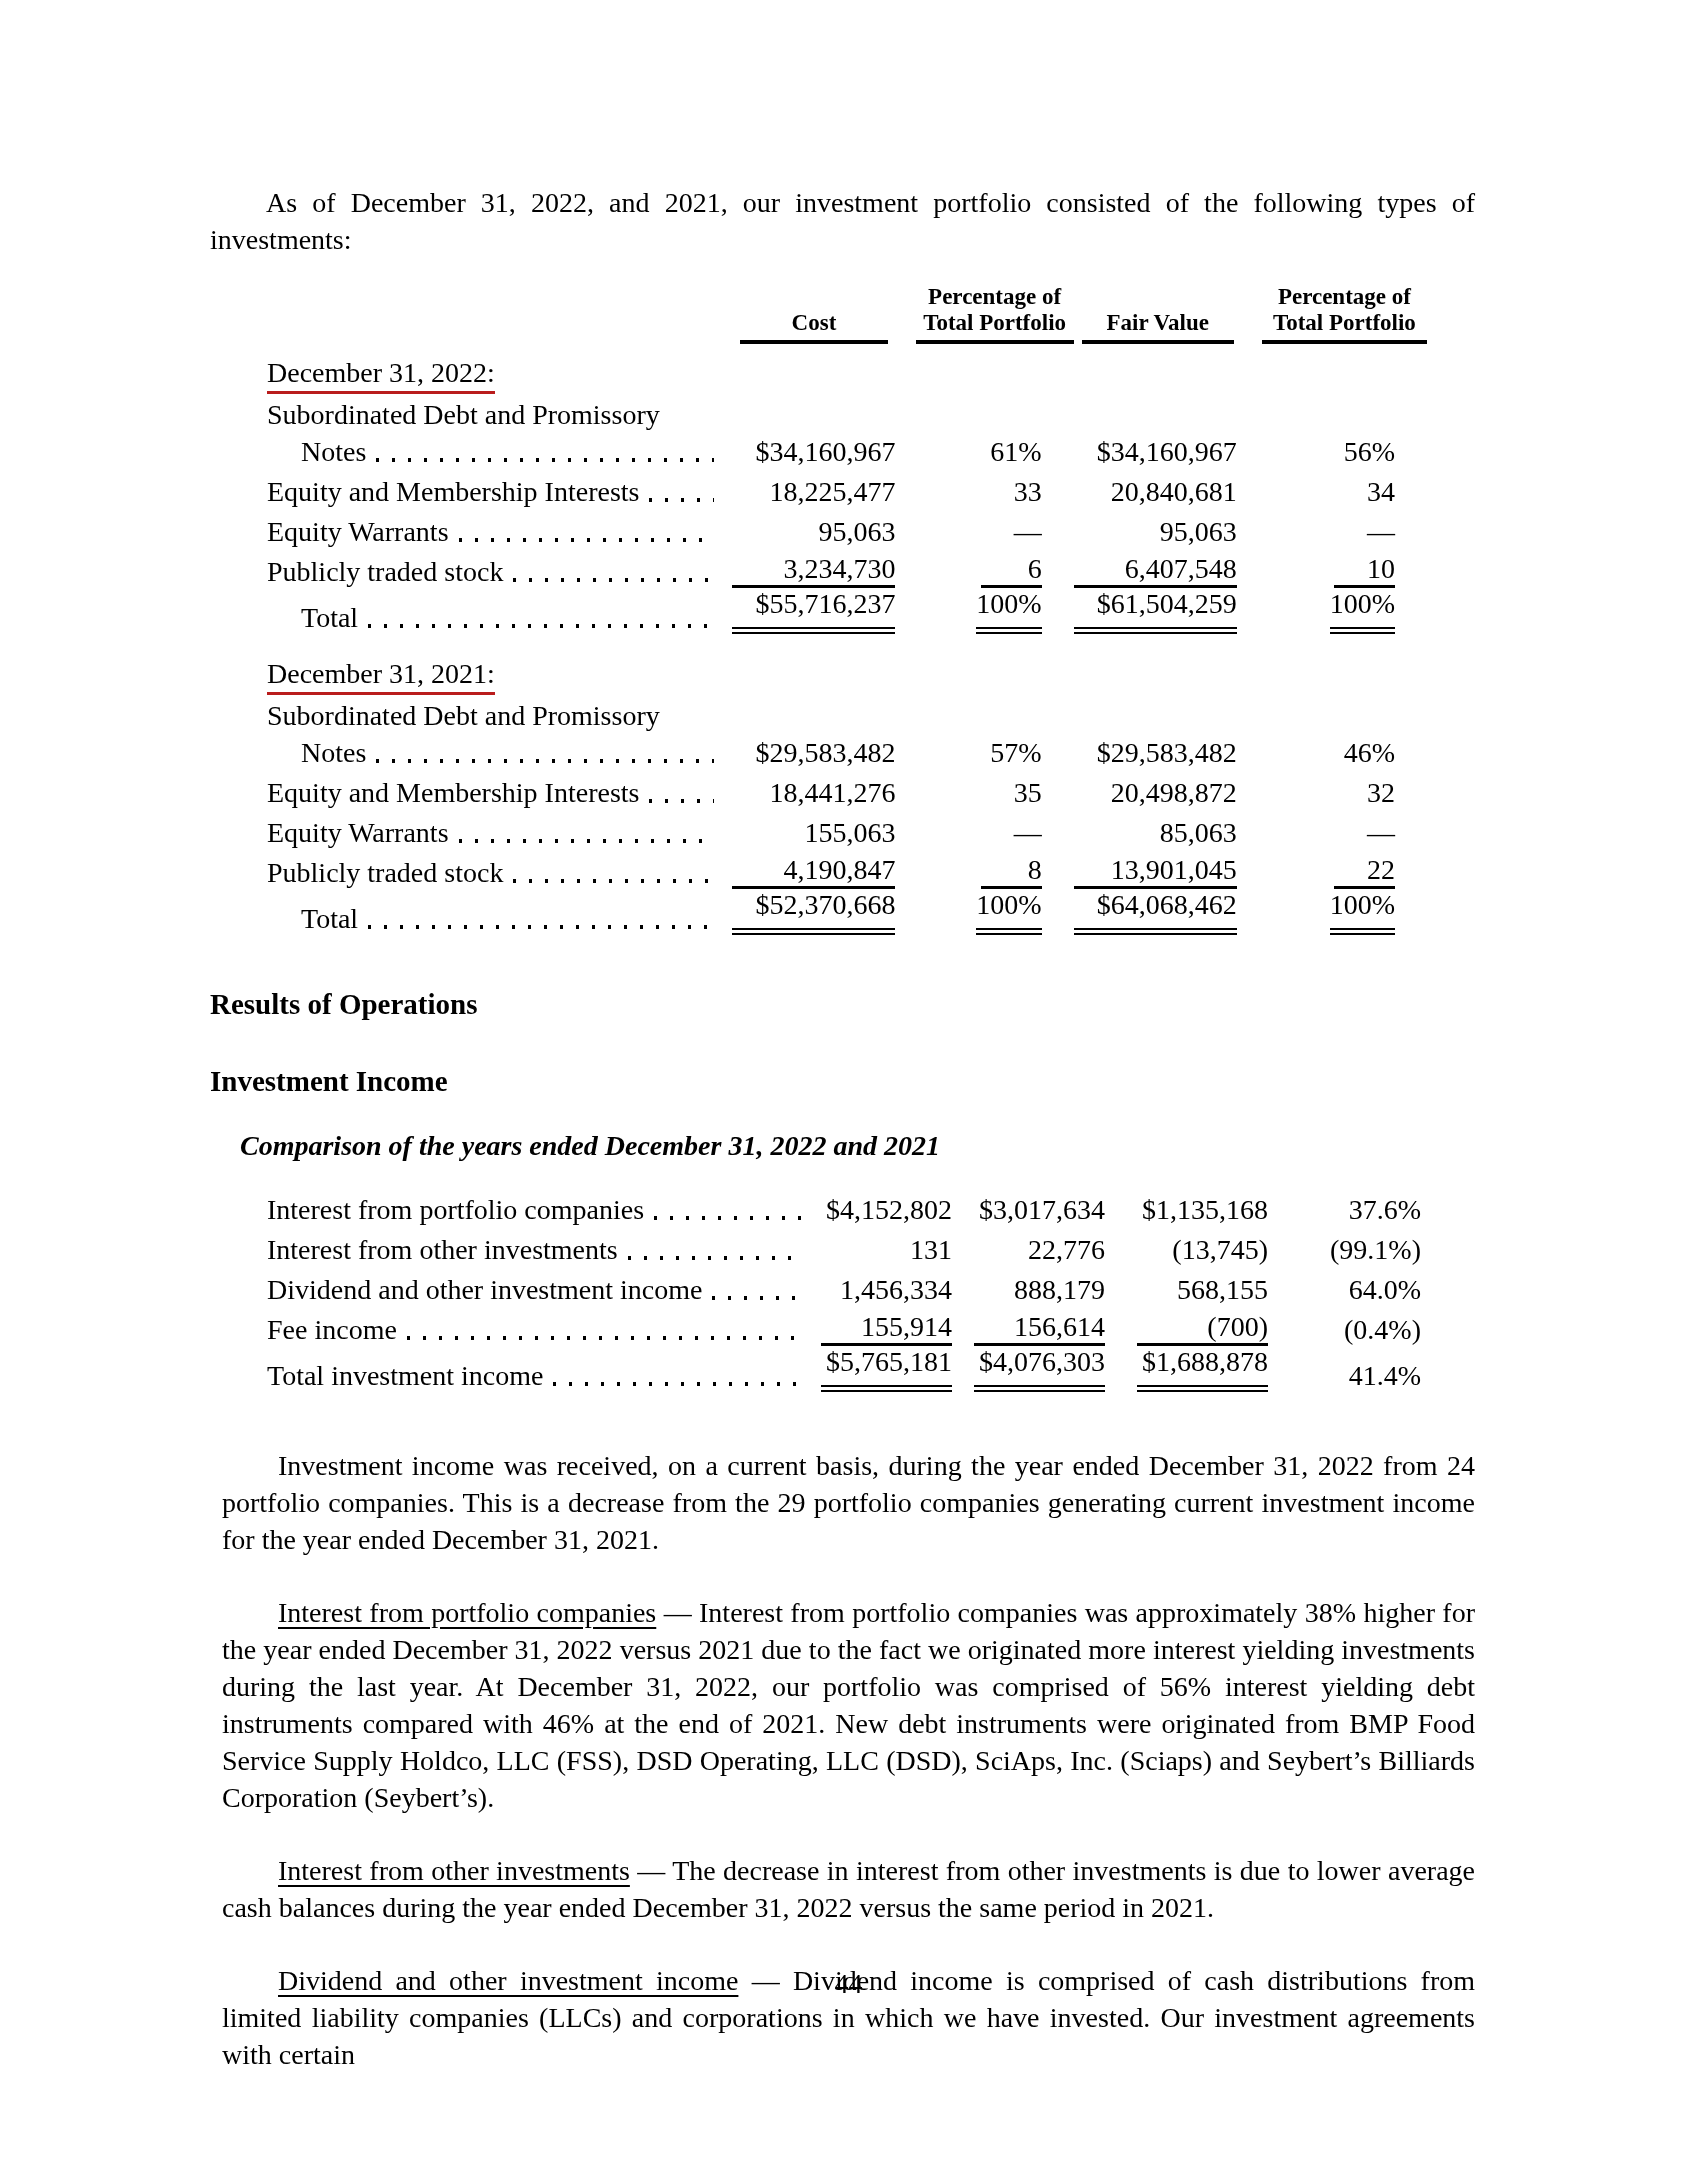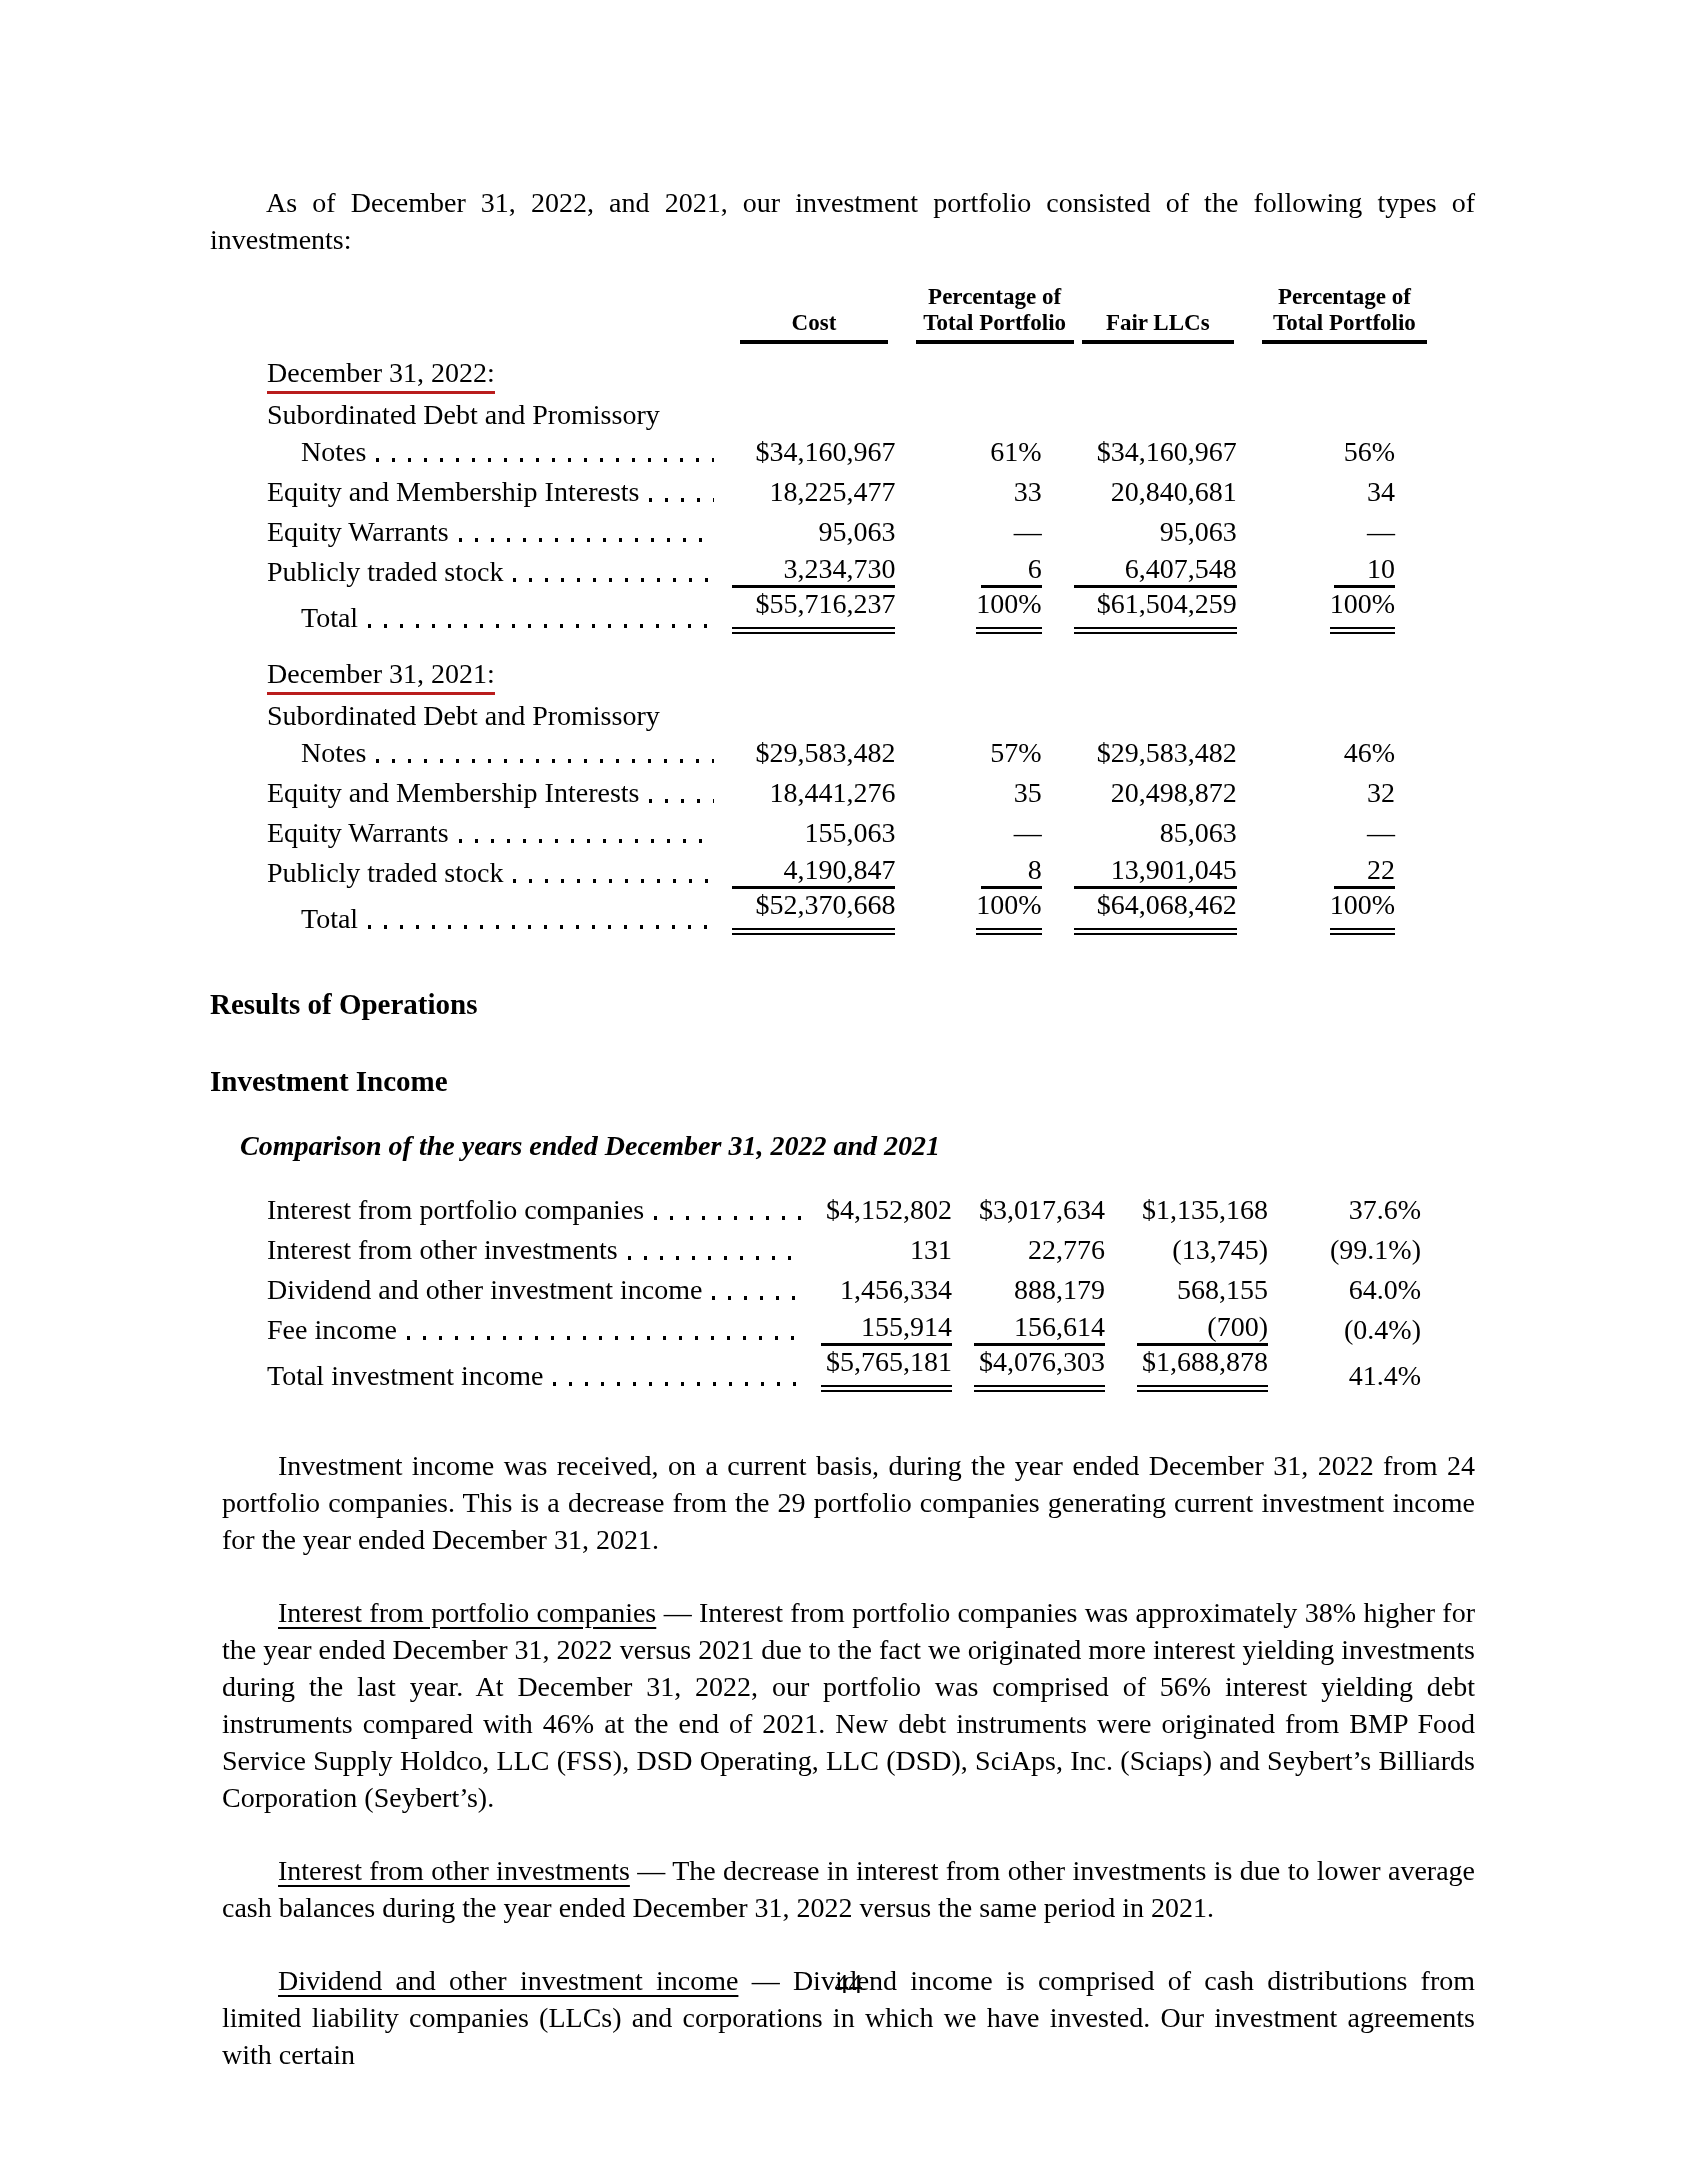--- a/index.html
+++ b/index.html
@@ -93,21 +93,21 @@
     <tbody>
         <tr>
       <th></th>
       <th class="h-num">
             <div class="colhead">Cost</div>
           </th>
       <th class="h-pct">
             <div class="colhead">Percentage of Total Portfolio</div>
           </th>
       <th class="h-num">
-            <div class="colhead">Fair LLCs</div>
+            <div class="colhead">Fair Value</div>
           </th>
       <th class="h-pct">
             <div class="colhead">Percentage of Total Portfolio</div>
           </th>
     </tr>
 
     <tr class="sec">
       <td colspan="5"><span class="sec-title">December 31, 2022:</span></td>
     </tr>
     <tr class="tight">

